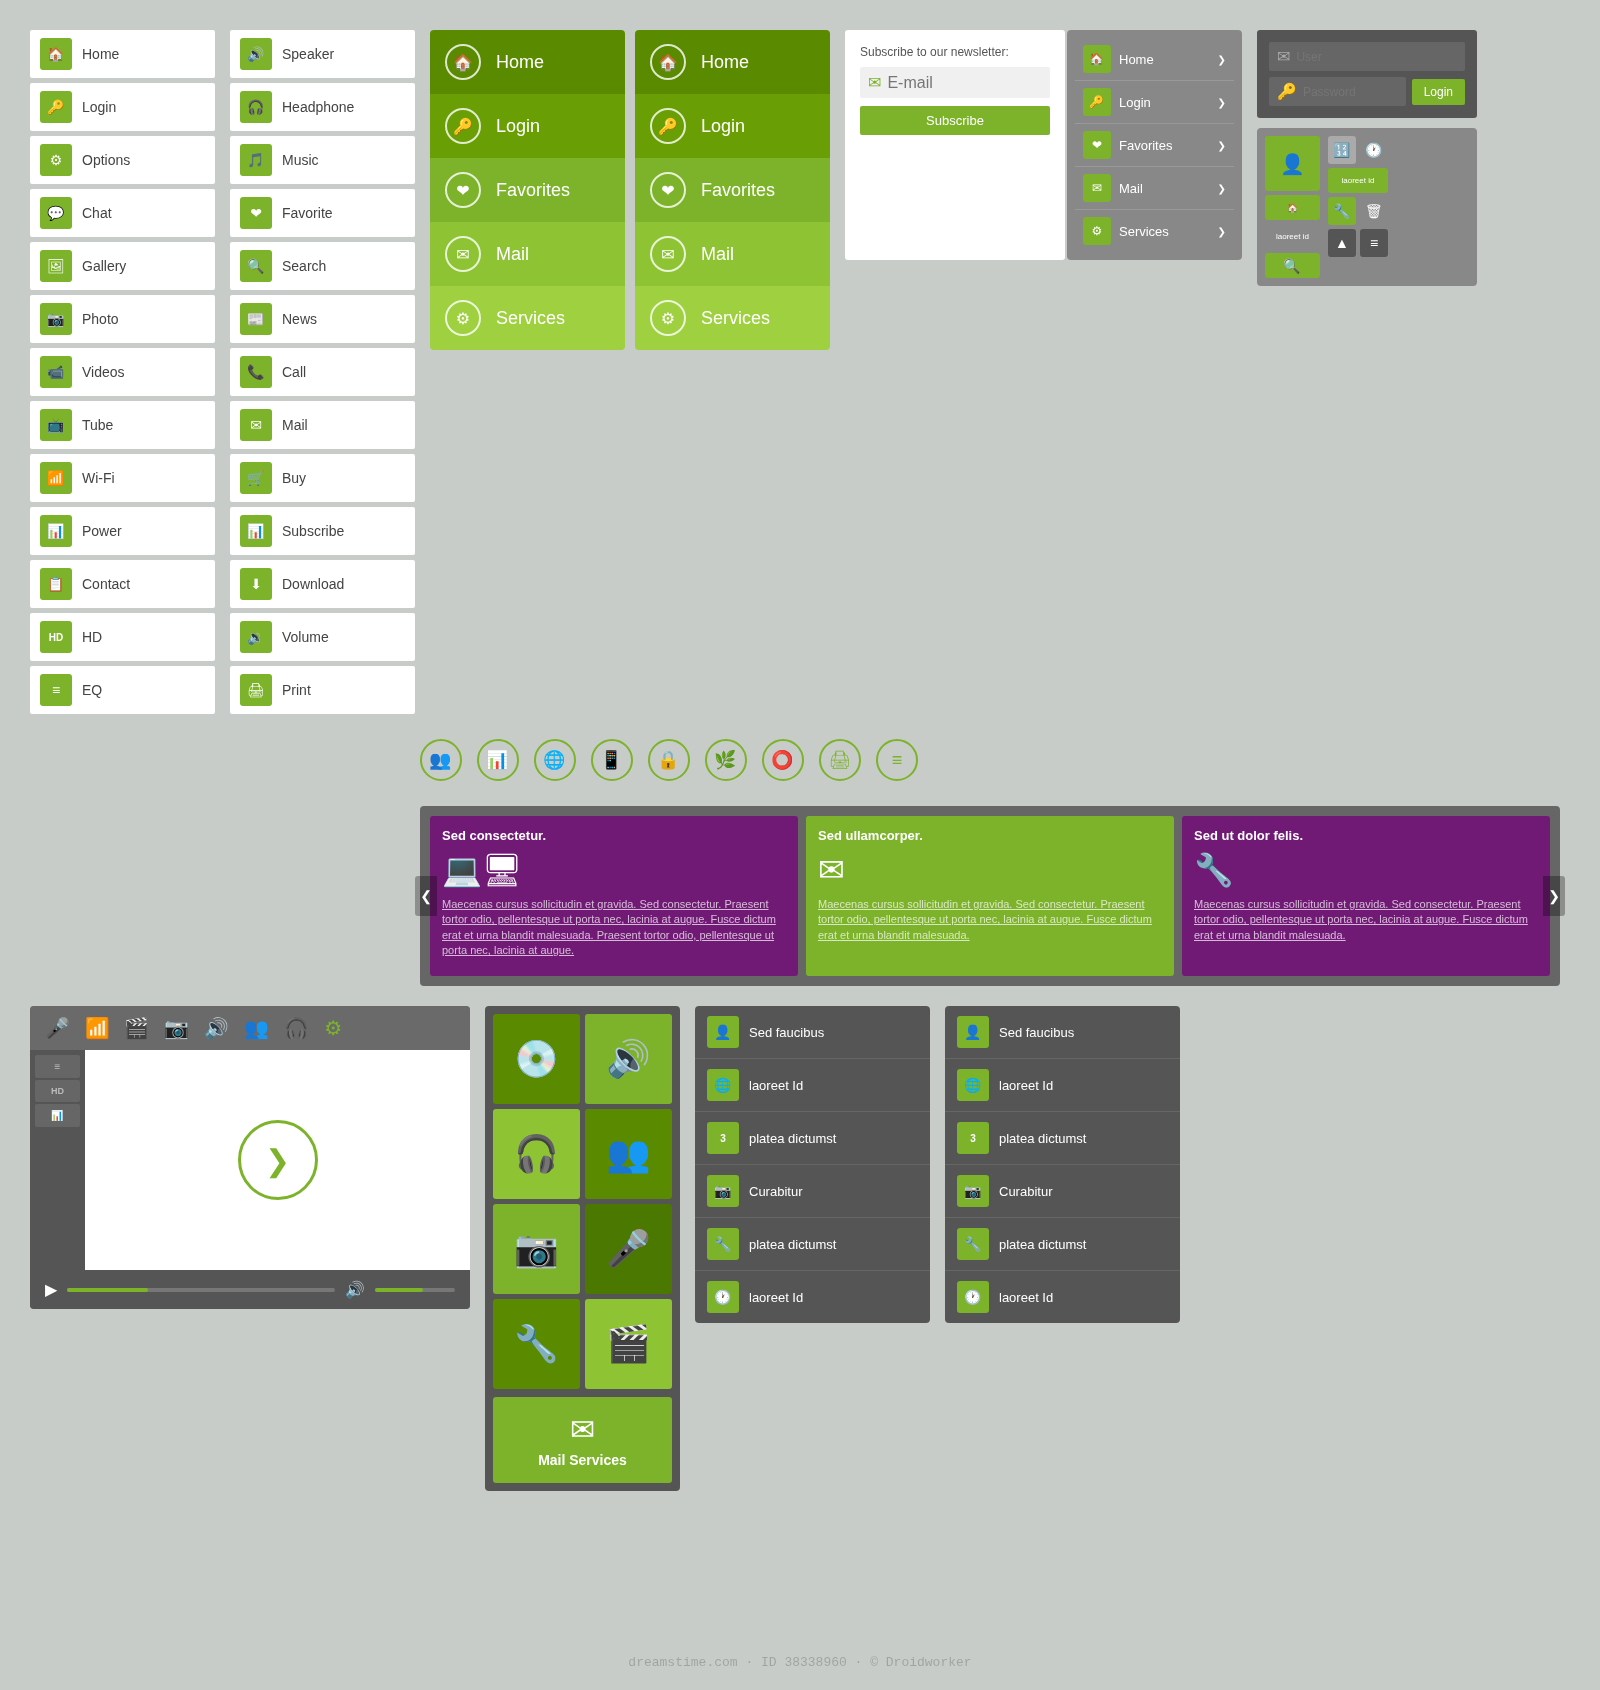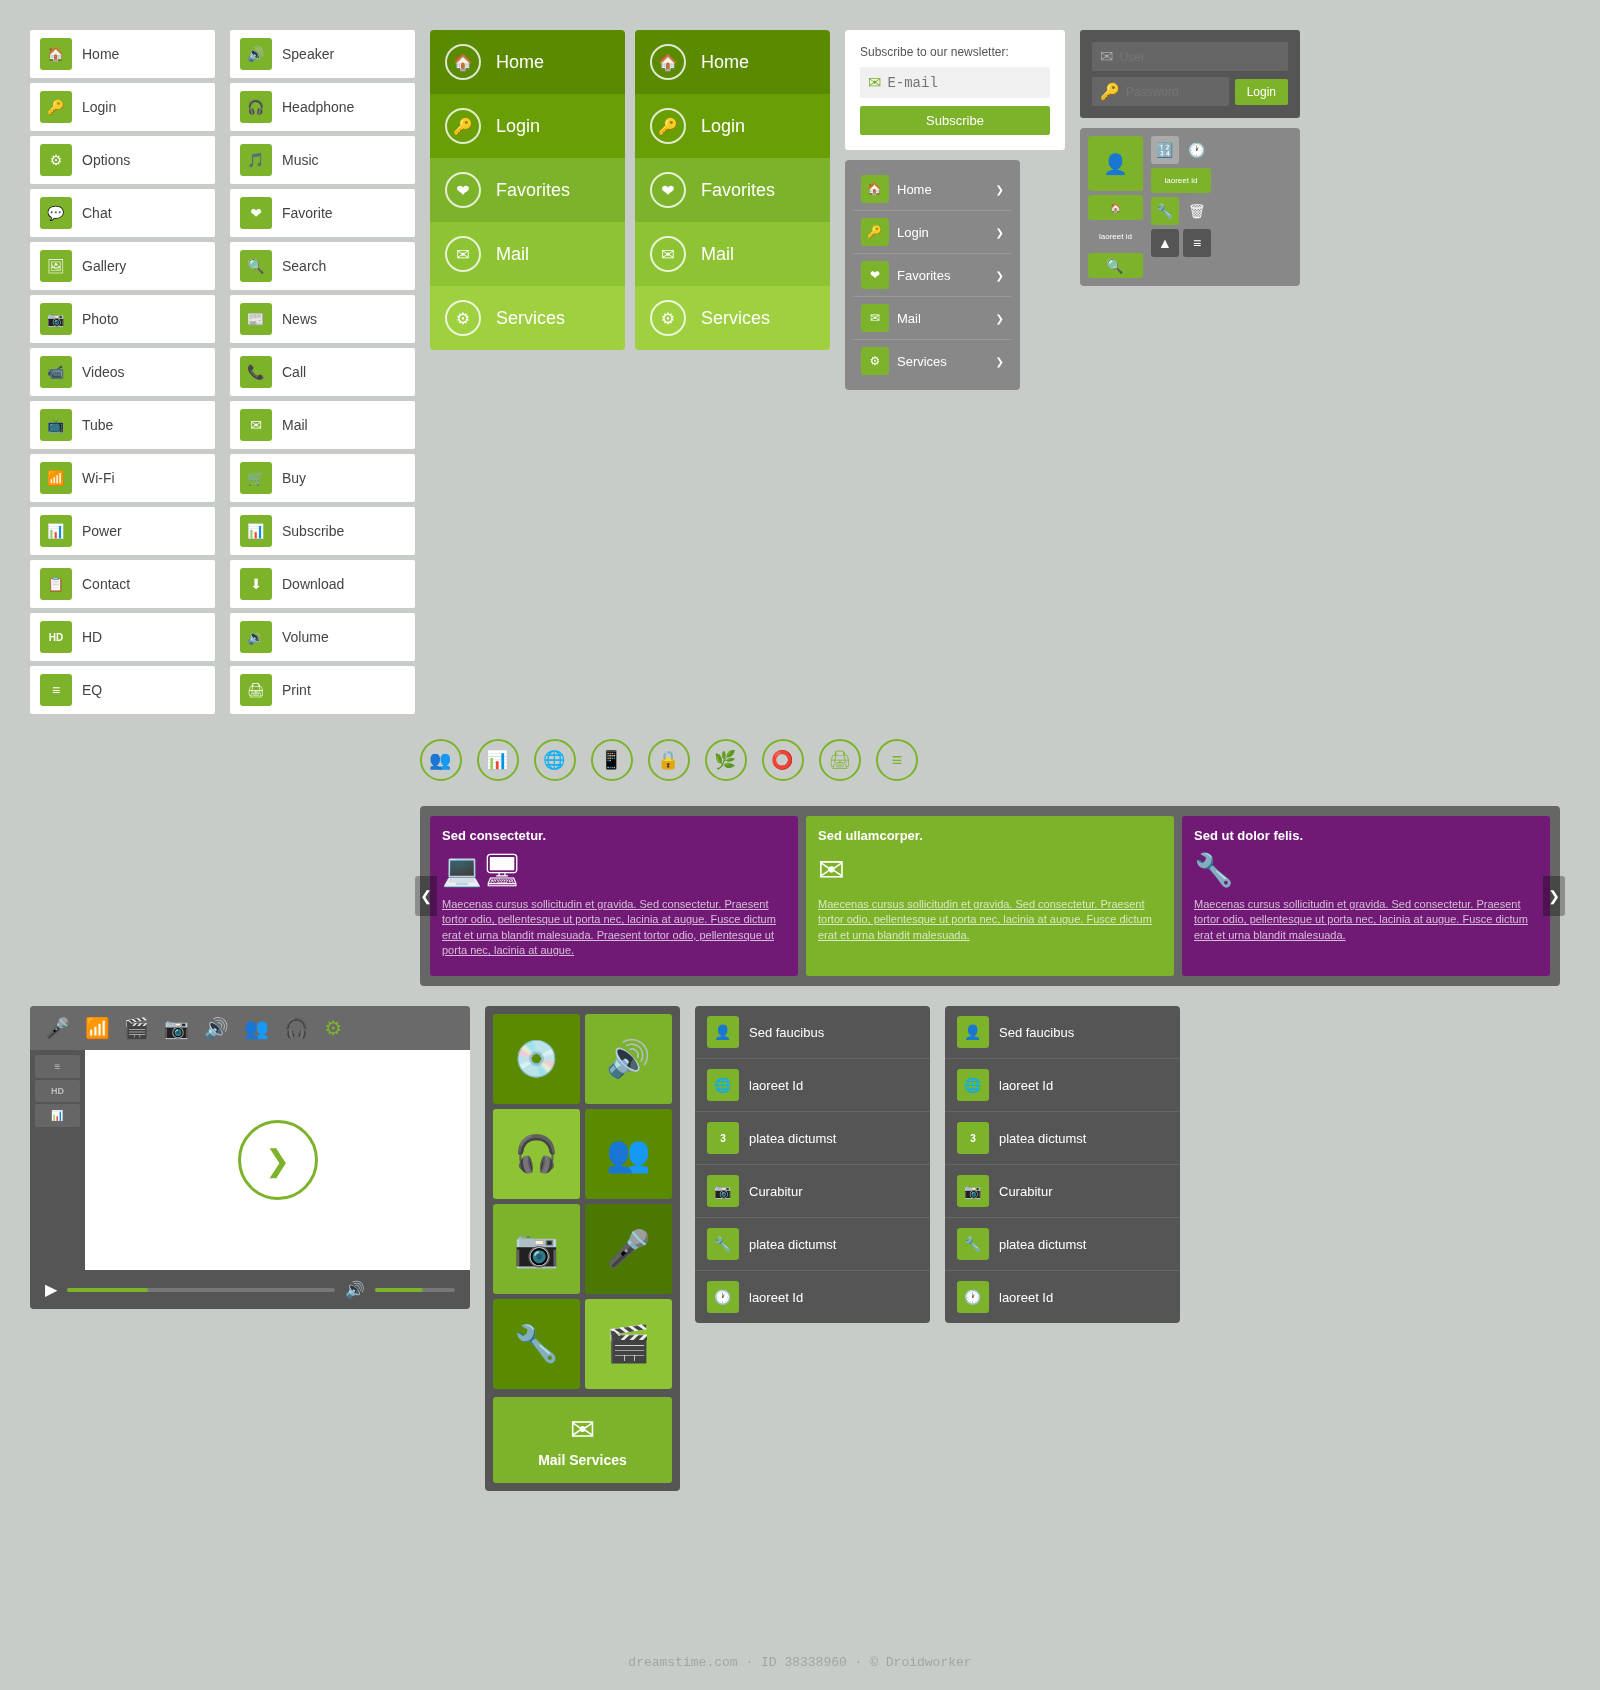--- a/index.html
+++ b/index.html
@@ -643,27 +643,27 @@
           <div class="green-panel-icon">✉</div>
           <span class="green-panel-label">Mail</span>
         </div>
         <div class="green-panel-item lightest-green">
           <div class="green-panel-icon">⚙</div>
           <span class="green-panel-label">Services</span>
         </div>
       </div>
     </div>
 
-    <div style="display:flex; flex-direction:column; gap:10px;">
+    <div style="display:flex; flex-direction:row; gap:2px;">
 
       <div class="newsletter-box">
         <div class="newsletter-title">Subscribe to our newsletter:</div>
         <div class="newsletter-input">
           <span style="color:#7cb32a;">✉</span>
-          <input type="text" style="border: none; background: transparent; font-size: 14px; outline: none; width: 100%; color: rgb(136, 136, 136); font-family: Liberation Mono, monospace;" placeholder="E-mail">
+          <input type="text" style="border: none; background: transparent; font-size: 16px; outline: none; width: 100%; color: rgb(136, 136, 136);" placeholder="E-mail">
         </div>
         <button class="subscribe-btn">Subscribe</button>
       </div>
 
       <div class="mobile-menu">
         <div class="mobile-menu-item">
           <div class="mobile-menu-icon">🏠</div>
           <span class="mobile-menu-label">Home</span>
           <span class="mobile-menu-arrow">❯</span>
         </div>

